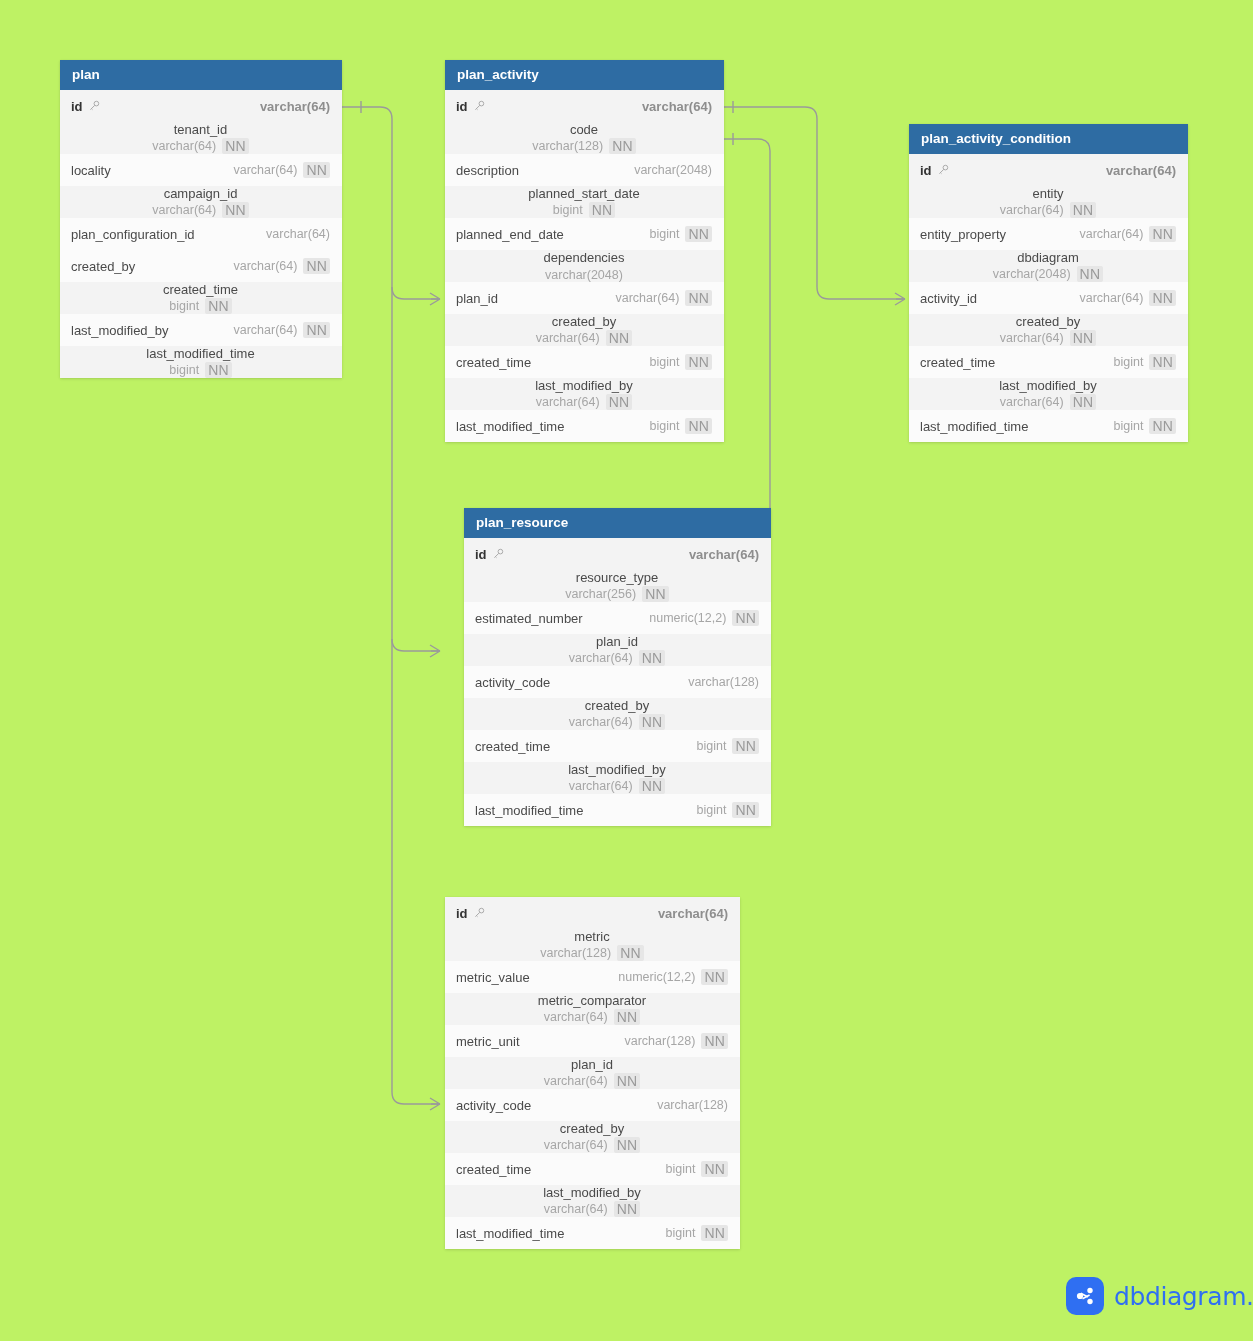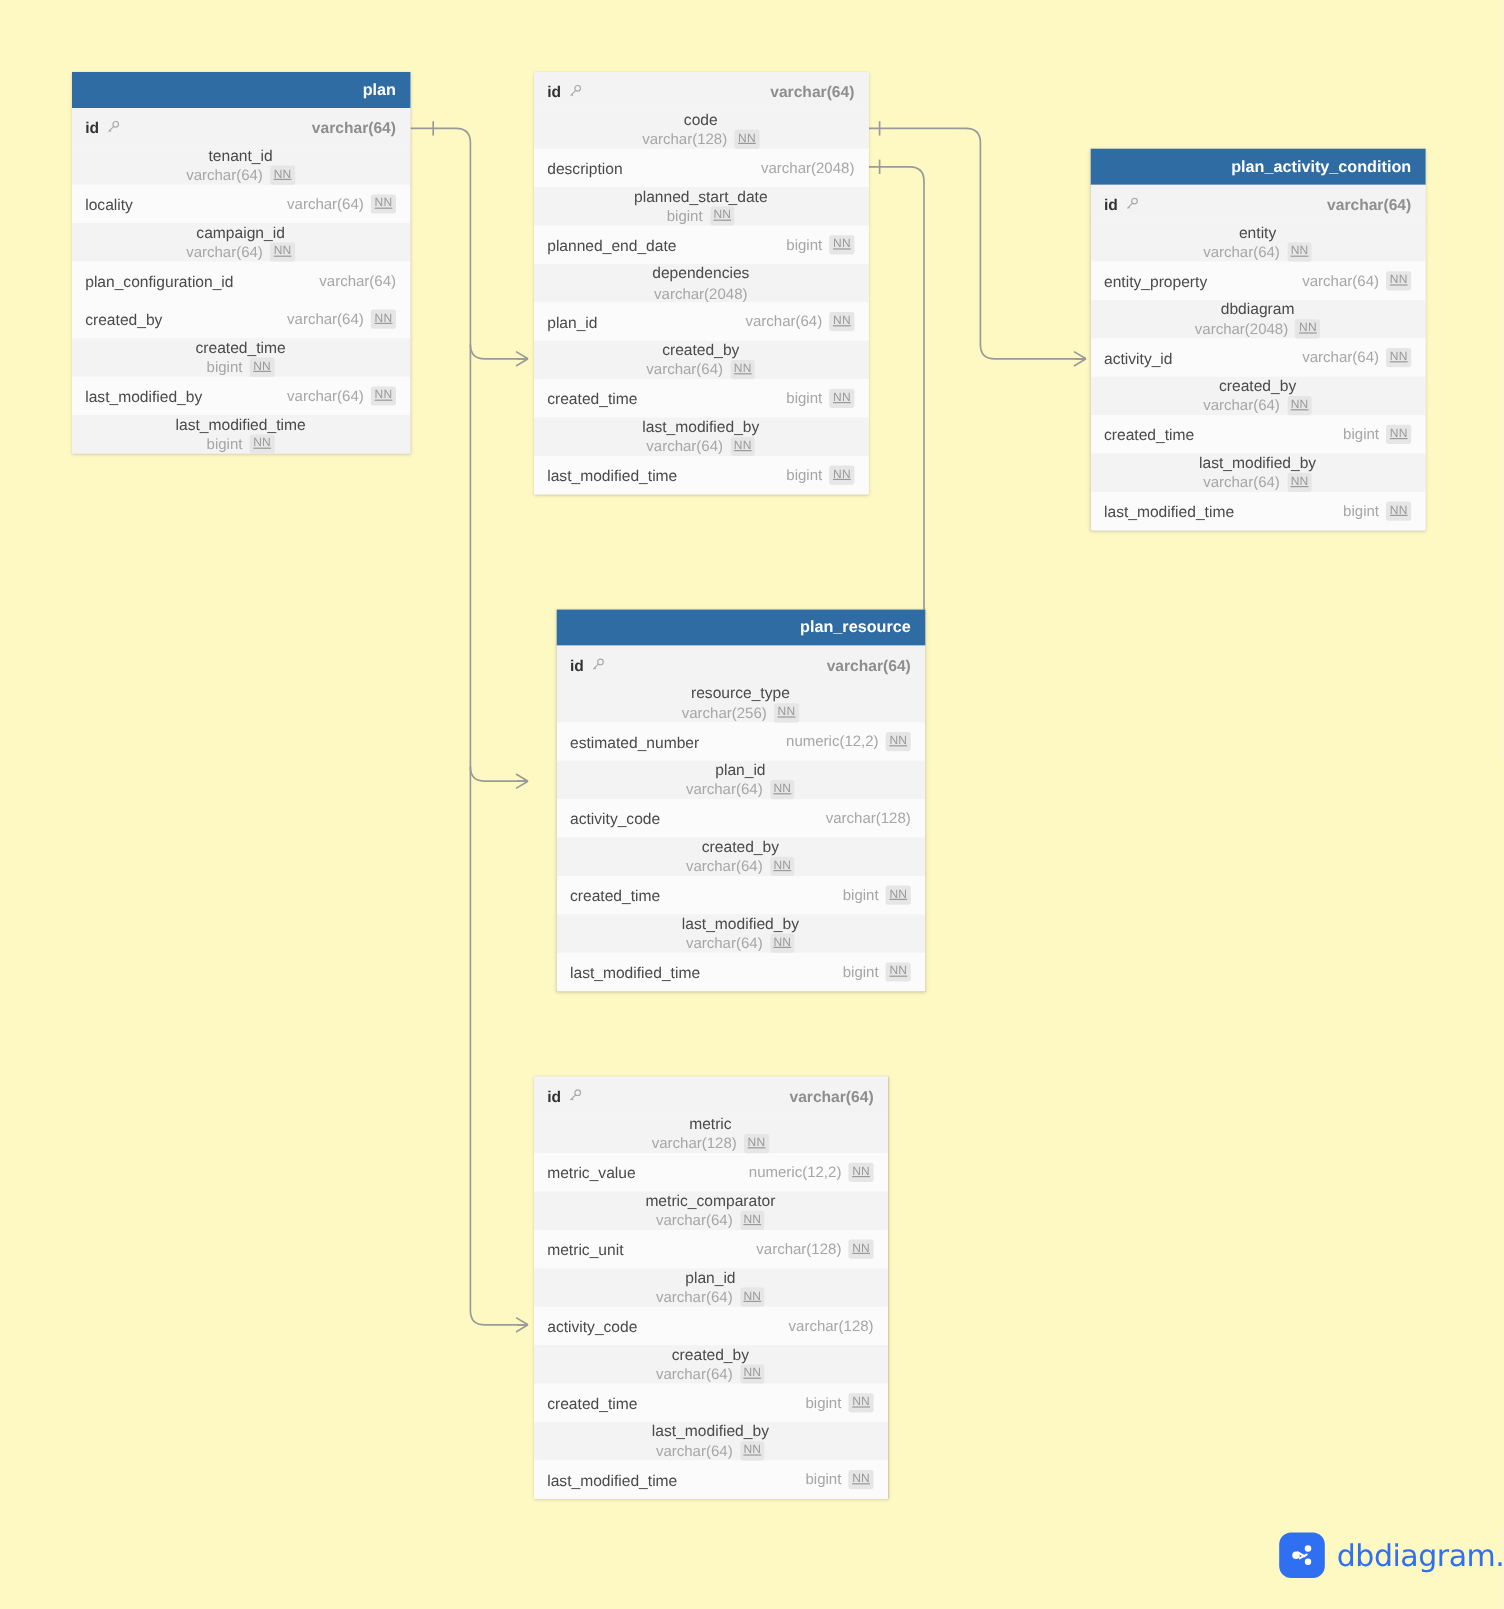--- a/index.html
+++ b/index.html
@@ -5,23 +5,22 @@
   * { box-sizing: border-box; }
   html, body {
     margin: 0; padding: 0;
     background: #f6f6f6;
     font-family: "Liberation Sans", sans-serif;
   }
   #canvas {
     position: relative;
     width: 1253px;
     height: 1341px;
-    background: #fef9c3;
+    background: #bef264;
     overflow: hidden;
-    text-align: right;
   }
   #edges {
     position: absolute;
     left: 0; top: 0;
     width: 1253px; height: 1341px;
     pointer-events: none;
   }
   .table-card {
     position: absolute;
     background: #fafafa;
@@ -66,26 +65,25 @@
     white-space: nowrap;
   }
   .f-type {
     color: #a6a6a6;
     font-size: 12.5px;
   }
   .field-row.pk .f-type { color: #8e8e8e; font-weight: bold; font-size: 13px; }
   .nn-badge {
     color: #9a9a9a;
     background: #e6e6e6;
-    font-size: 10px;
+    font-size: 14px;
     line-height: 14px;
     padding: 1px 3px 1px 3px;
     border-radius: 2px;
     letter-spacing: 0.2px;
-    text-decoration: underline;
   }
   .key-icon { display: inline-block; width: 12px; height: 12px; opacity: .55; }
   .key-icon svg { display: block; }
 
   
   #watermark {
     position: absolute;
     left: 1066px;
     top: 1277px;
     display: flex;
@@ -229,20 +227,21 @@
           <div class="f-name">
             <span>last_modified_time</span>
           </div>
           <div class="f-right">
             <span class="f-type">bigint</span>
             <span class="nn-badge">NN</span>
           </div>
         </div>
       </div>
       <div class="table-card" style="left: 445px; top: 60px; width: 279px;">
+        <div class="table-header">plan_activity</div>
         <div class="field-row pk">
           <div class="f-name">
             <span>id</span>
             <span class="key-icon">
               <svg viewBox="0 0 16 16" fill="none" stroke="#6b6b6b" stroke-width="1.3">
                 <circle cx="11.2" cy="4.8" r="3.1"></circle>
                 <path d="M9.1 7.0 L3.2 12.9"></path>
                 <path d="M4.6 11.5 L6.0 12.9"></path>
               </svg>
             </span>

